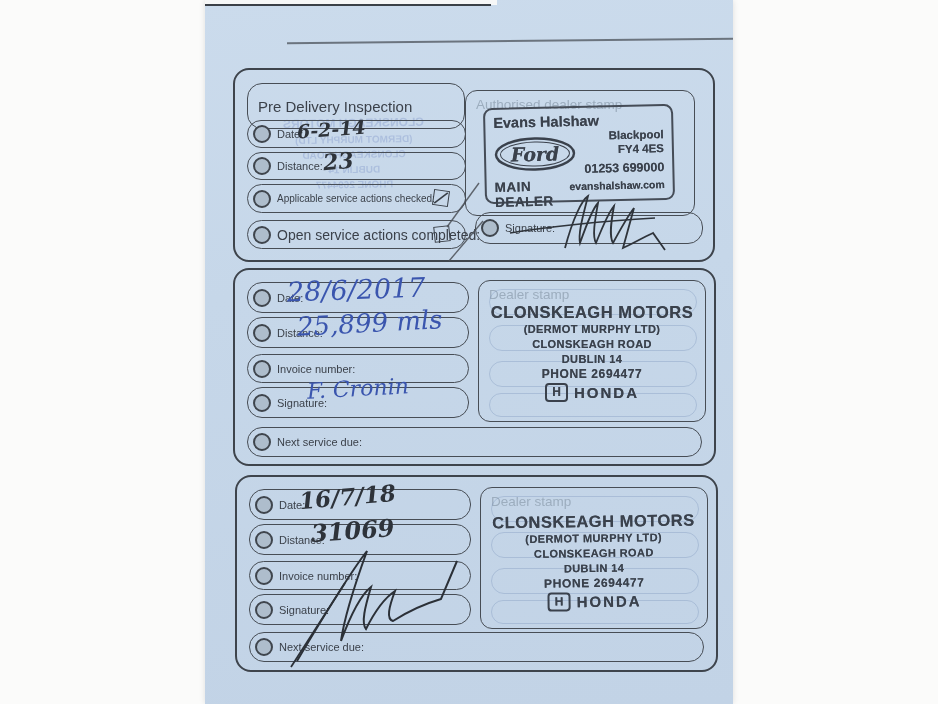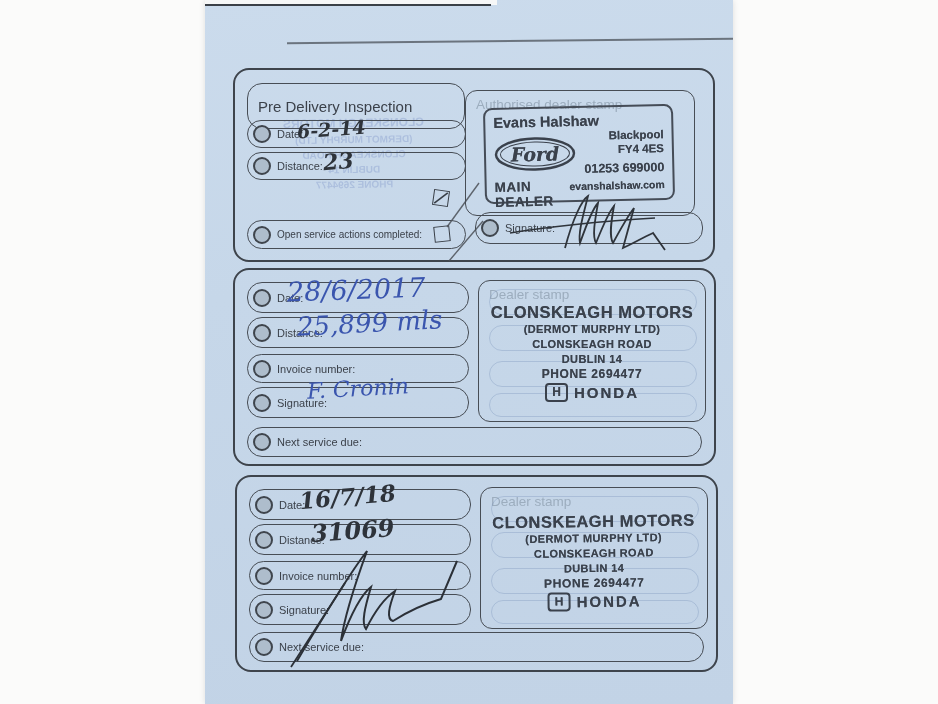--- a/index.html
+++ b/index.html
@@ -96,29 +96,33 @@
       <span class="rlabel">Date:</span>
     </div>
     <div class="hand ink-dark" style="left:62px;top:50px;font-size:19px;transform:rotate(-4deg);font-weight:bold;">6-2-14</div>
 
     <div class="row" style="left:12px;top:82px;width:219px;height:28px;">
       <span class="hole"></span>
       <span class="rlabel">Distance:</span>
     </div>
     <div class="hand ink-dark" style="left:88px;top:80px;font-size:22px;transform:rotate(-5deg);font-weight:bold;">23</div>
 
+    <div class="row" style="left:12px;top:114px;width:219px;height:29px;">
+      <span class="hole"></span>
+      <span class="rlabel" style="font-size:10px;">Applicable service actions checked:</span>
+    </div>
     <div class="cb" style="left:198px;top:120px;transform:rotate(8deg);">
       <svg width="14" height="14" style="left:0;top:0;">
           <line x1="1" y1="13" x2="13" y2="1" stroke="#383e46" stroke-width="1.6"></line>
         </svg>
     </div>
 
     <div class="row" style="left:12px;top:150px;width:219px;height:29px;">
       <span class="hole"></span>
-      <span class="rlabel" style="font-size:10px;text-align:center;">Open service actions completed:</span>
+      <span class="rlabel" style="font-size:14px;text-align:center;">Open service actions completed:</span>
     </div>
     <div class="cb" style="left:199px;top:156px;transform:rotate(-6deg);"></div>
 
     <svg width="60" height="90" style="left:210px;top:95px;">
       <path d="M2 62 L34 18" stroke="#4a4f56" stroke-width="1.4" fill="none" opacity="0.85"></path>
       <path d="M4 96 L38 56" stroke="#4a4f56" stroke-width="1.4" fill="none" opacity="0.85"></path>
     </svg>
 
     <div class="stampbox" style="left:230px;top:10px;width:228px;height:124px;margin-top:10px;">
       <div class="faintlabel" style="left:10px;top:6px;">Authorised dealer stamp</div>

